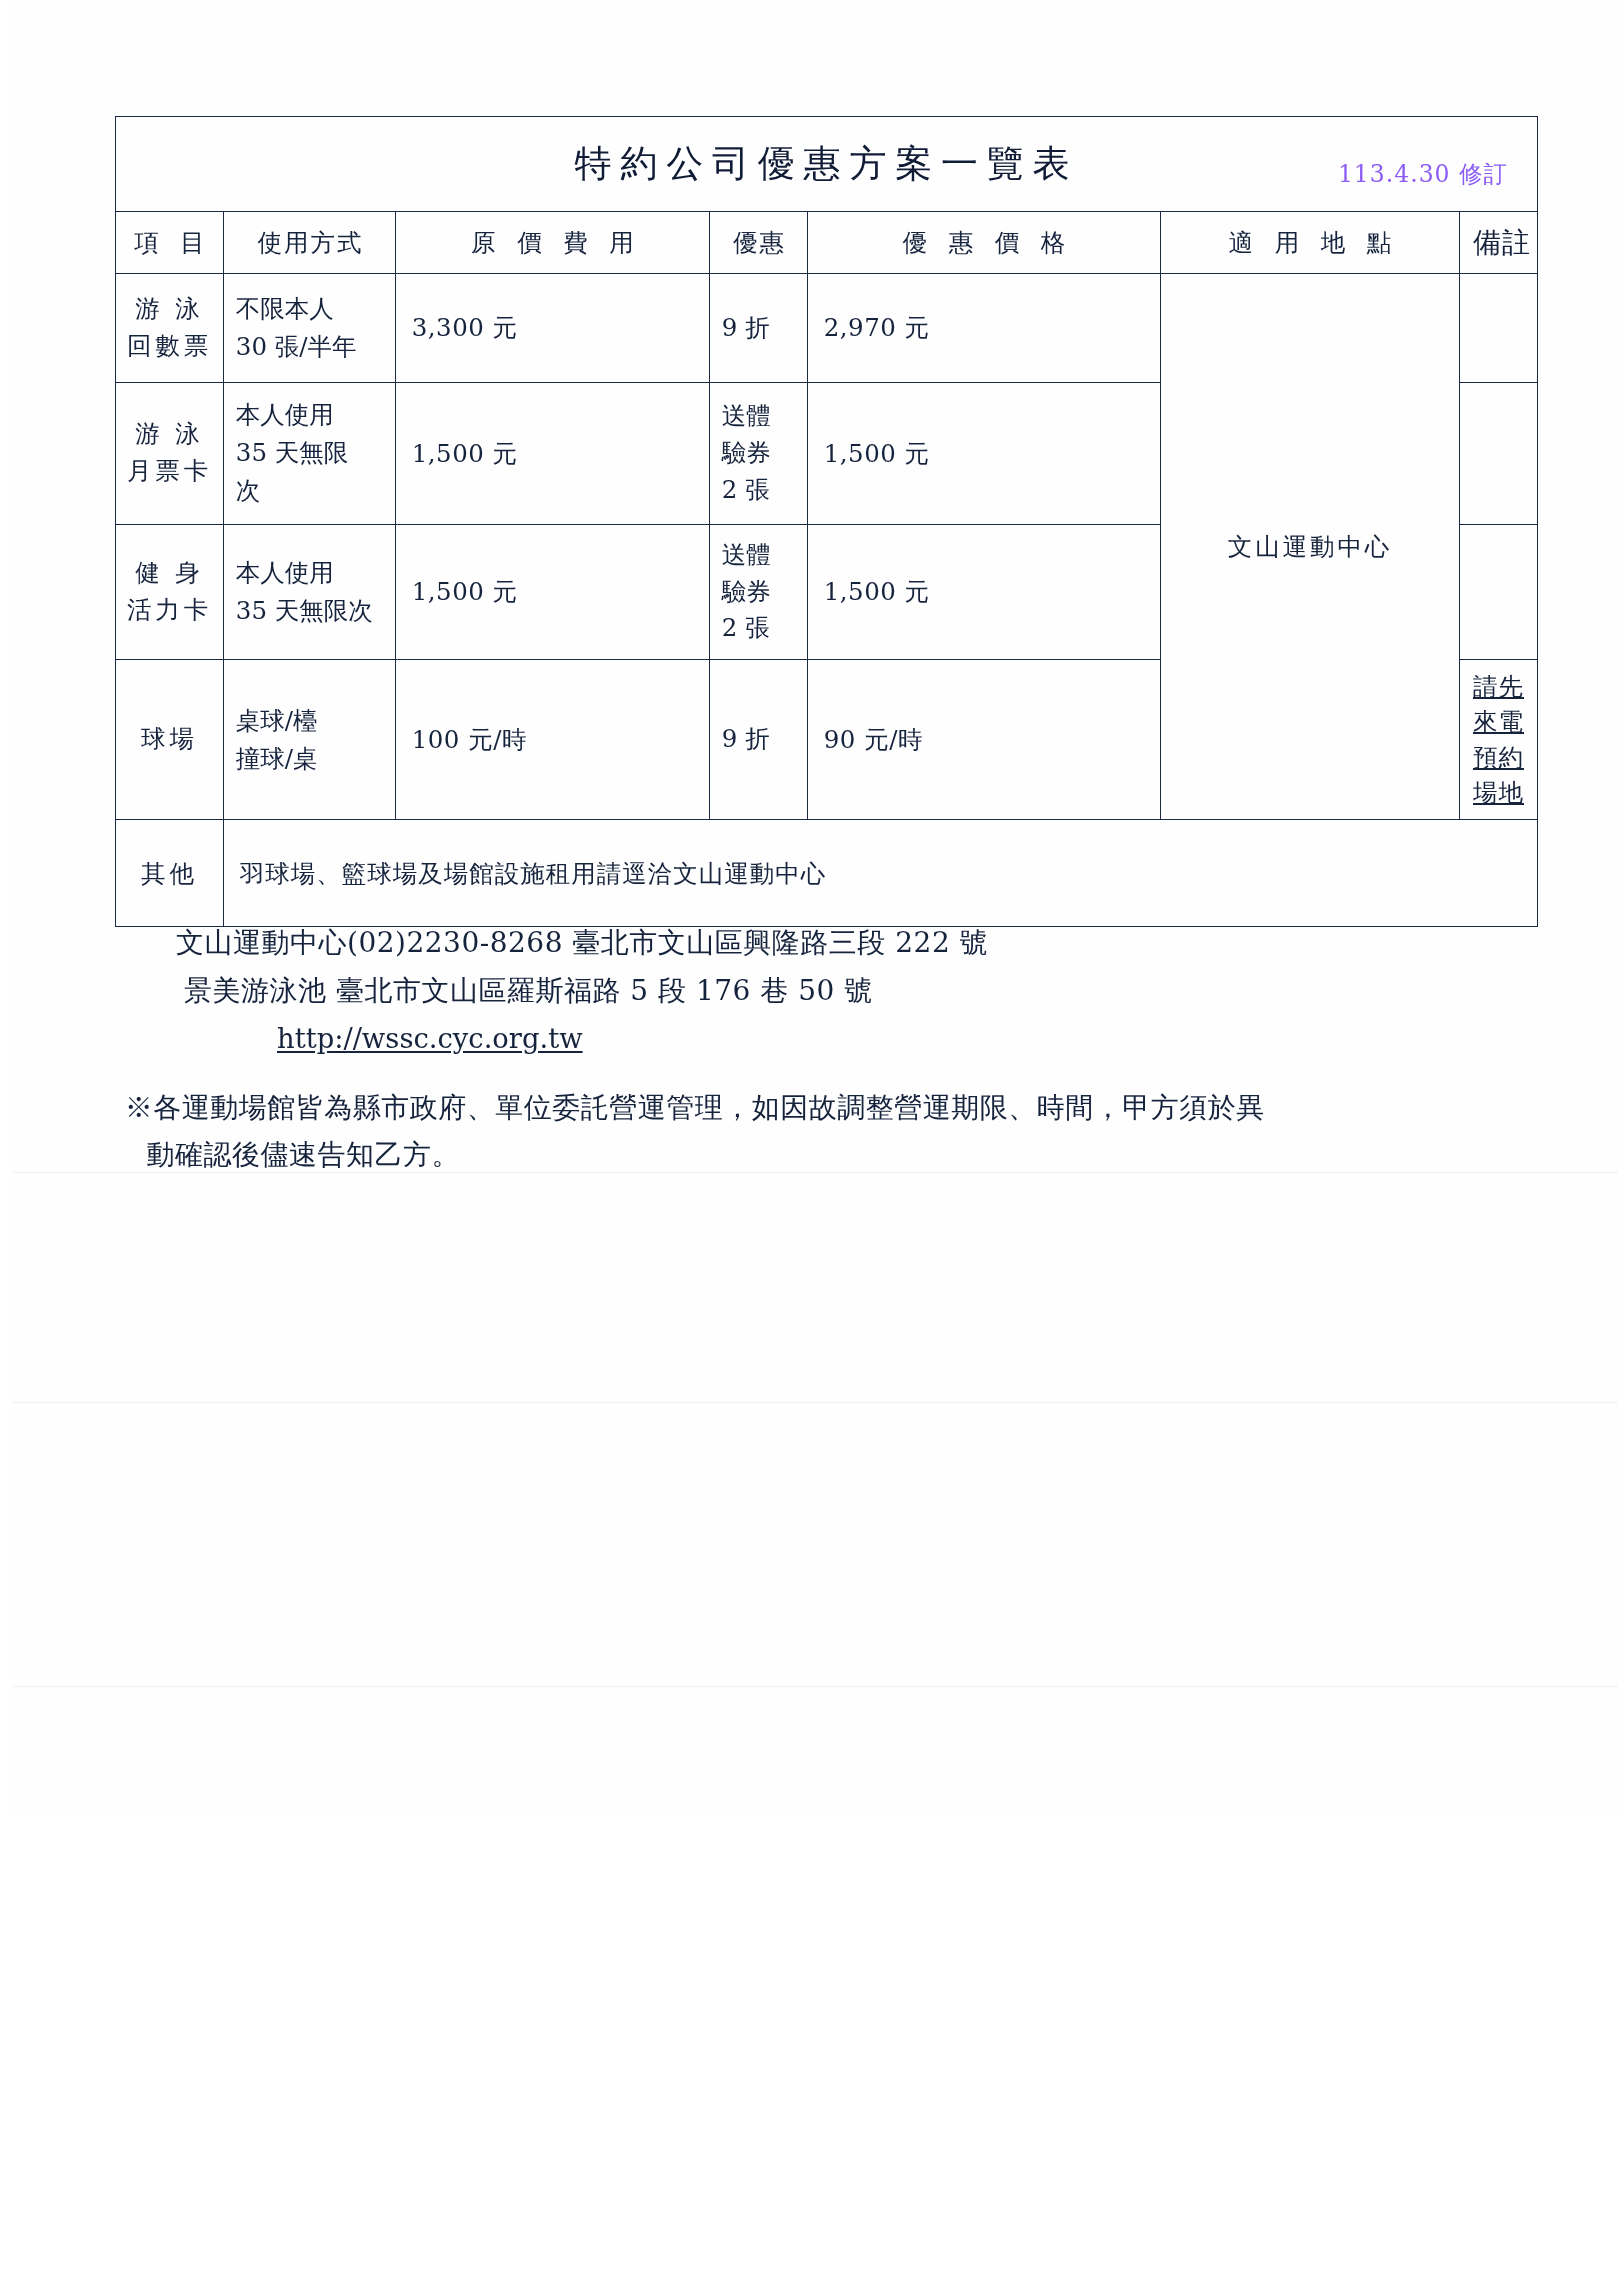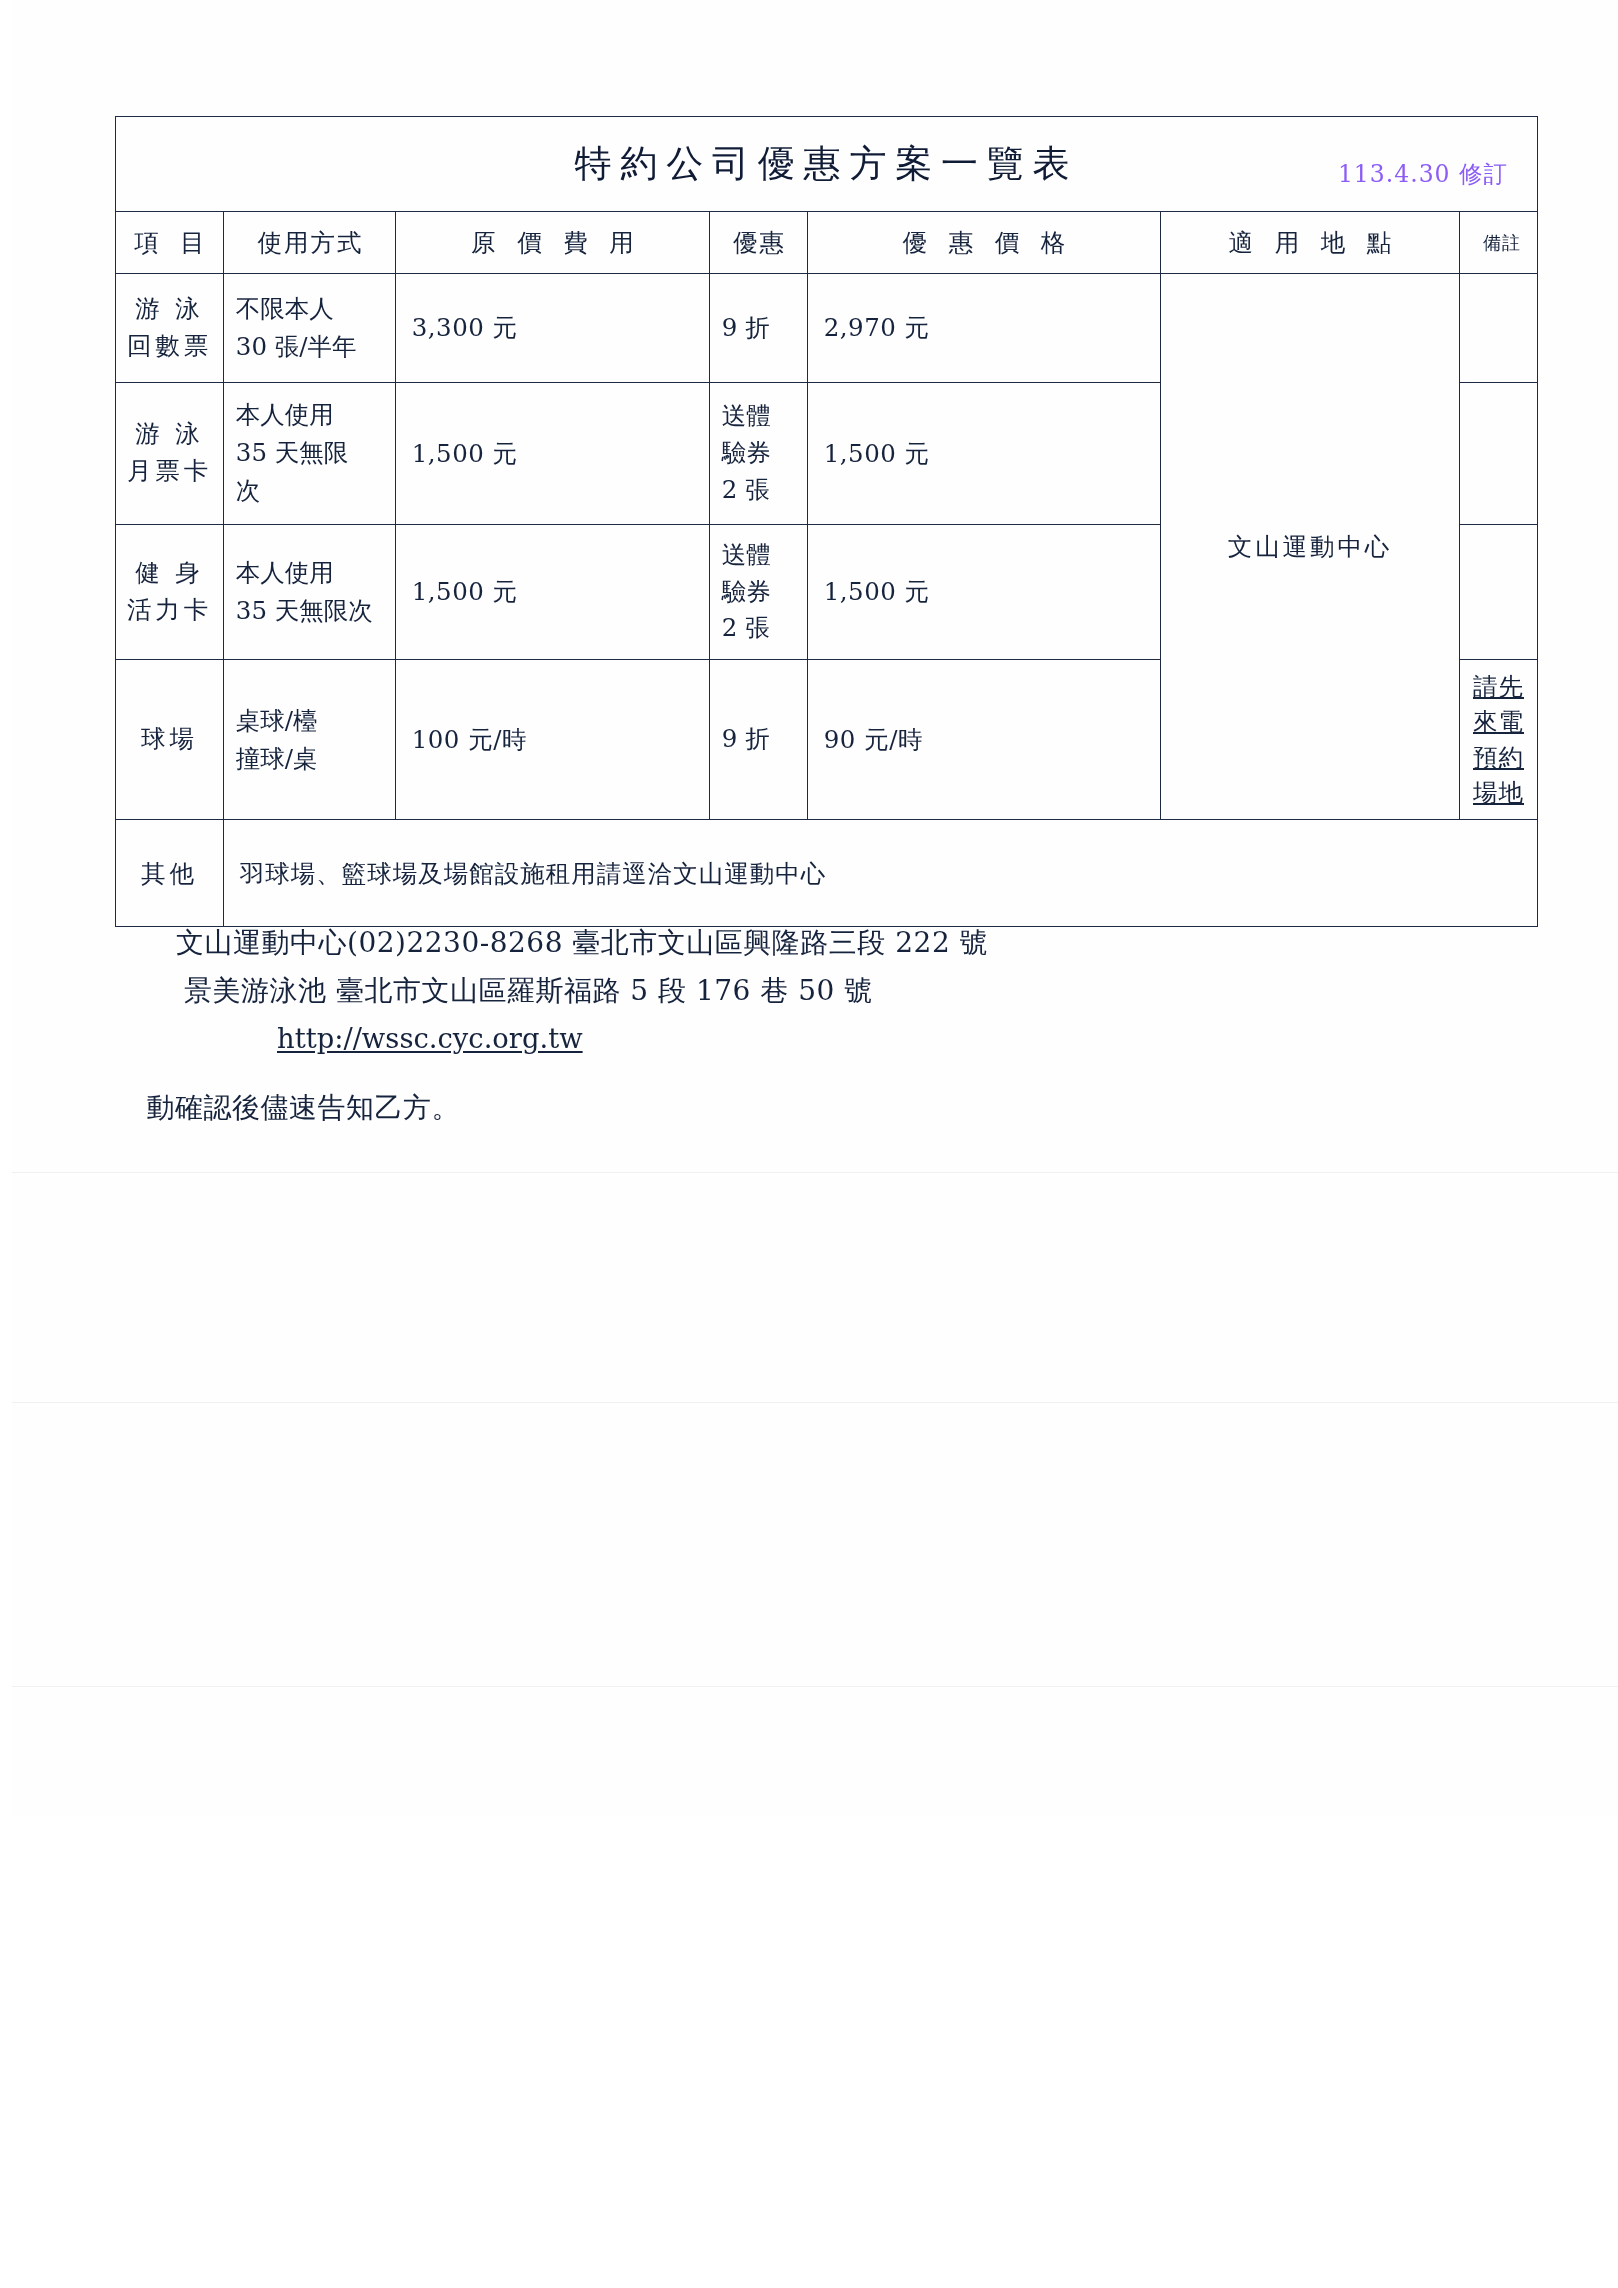--- a/index.html
+++ b/index.html
@@ -80,21 +80,21 @@
 
   
   .hdr {
     height: 61px;
     text-align: center;
     font-size: 25.5px;
     letter-spacing: 6.9px;
     padding-left: 6.9px !important;
   }
   .hdr.tight { letter-spacing: 2px; padding-left: 2px !important;}
-  .hdr.small { letter-spacing: 1px; font-size: 18px;}
+  .hdr.small { letter-spacing: 1px; font-size: 28px;}
 
   
   .c-item {
     text-align: center;
     font-size: 25.5px;
     line-height: 1.5;
     letter-spacing: 3.9px;
     padding: 5.9px 3.9px !important;
   }
   .c-use {
@@ -305,18 +305,19 @@
       </table>
   </div>
 
   <div class="below">
     <div class="line-addr1">文山運動中心(02)2230-8268 臺北市文山區興隆路三段 222 號</div>
     <div class="line-addr2">景美游泳池  臺北市文山區羅斯福路 5 段 176 巷 50 號</div>
     <div class="line-url">
       <span class="link">http://wssc.cyc.org.tw</span>
     </div>
     <div class="note-block">
+      <div class="l1">※各運動場館皆為縣市政府、單位委託營運管理，如因故調整營運期限、時間，甲方須於異</div>
       <div class="l2">動確認後儘速告知乙方。</div>
     </div>
   </div>
 
 </div>
 
 
 </body></html>

